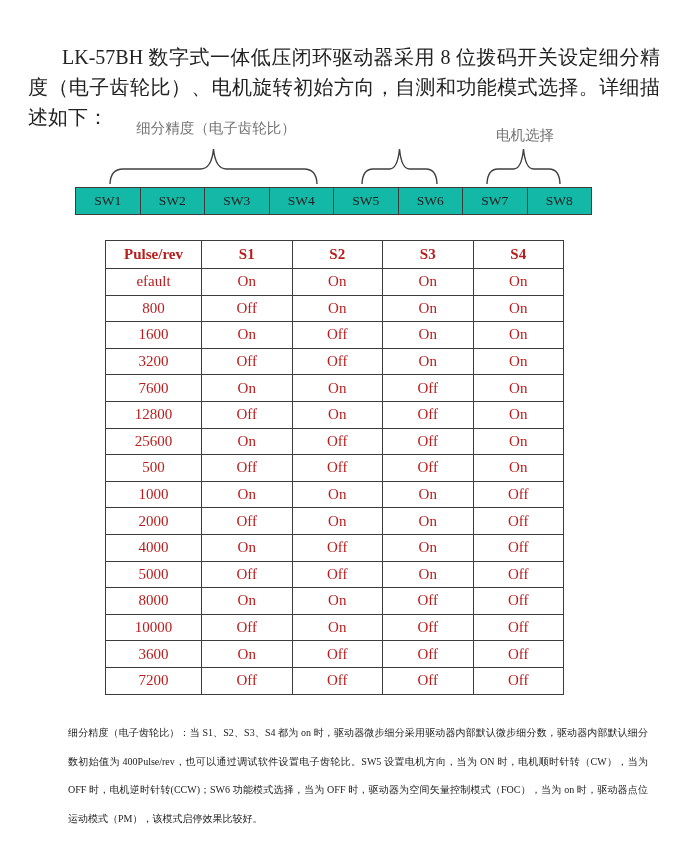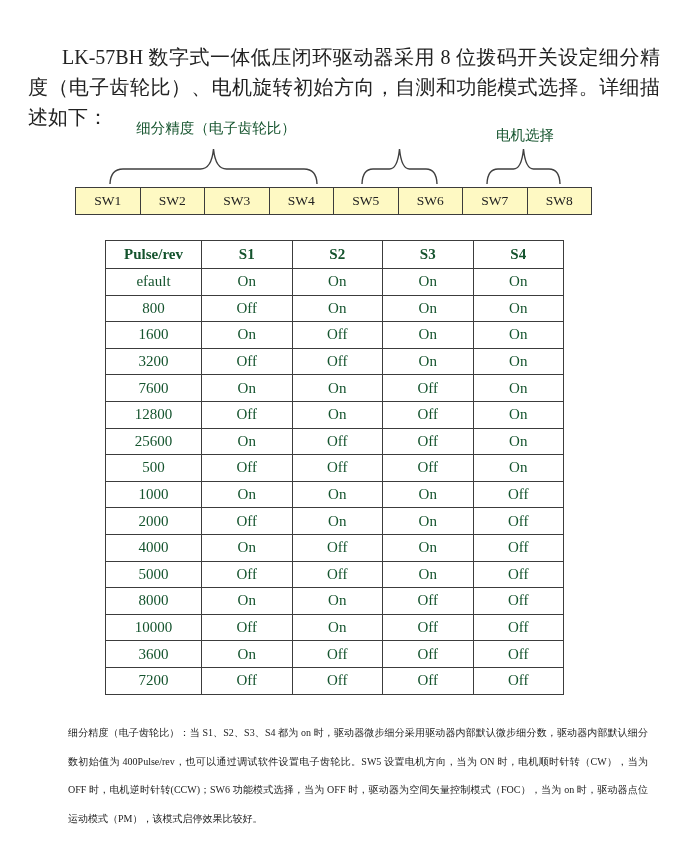--- a/index.html
+++ b/index.html
@@ -17,45 +17,45 @@
     font-size:18px;font-weight:bold;letter-spacing:1px;color:#111;
   }
   .intro{
     position:absolute;left:28px;top:42px;width:632px;margin:0;
     font-size:20px;line-height:30px;text-align:justify;
     text-indent:34px;color:#222;
   }
   .diagram{position:absolute;left:0;top:0;width:699px;height:230px;}
   .dlabel{
     position:absolute;transform:translateX(-50%);
-    font-size:14.5px;white-space:nowrap;color:#14532d;
+    font-size:14.5px;white-space:nowrap;color:#737373;
   }
   .lbl-1{left:216px;top:119px;}
   .lbl-2{left:400px;top:126px;}
   .lbl-3{left:525px;top:126px;}
   .brace{position:absolute;overflow:visible;}
   .brace path{fill:none;stroke:#3f3f3f;stroke-width:1.4;}
   .b1{left:110px;top:147px;}
   .b2{left:362px;top:147px;}
   .b3{left:487px;top:147px;}
   .swrow{
     position:absolute;left:75px;top:187px;width:515px;height:26px;
-    display:flex;border:1.5px solid #3c3c3c;background:#fef9c3;
+    display:flex;border:1.5px solid #3c3c3c;background:#14b8a6;
   }
   .swcell{
     flex:1;display:flex;align-items:center;justify-content:center;
     border-left:1px solid #3c3c3c;
     font-size:13.5px;color:#222;
     font-family:"Liberation Serif","DejaVu Serif",serif;
   }
   .swcell:first-child{border-left:none;}
   .pulse-table{
     position:absolute;left:105px;top:240px;width:459px;
     border-collapse:collapse;table-layout:fixed;
-    font-size:15px;color:#14532d;
+    font-size:15px;color:#b91c1c;
   }
   .pulse-table th,.pulse-table td{
     border:1px solid #3c3c3c;text-align:center;vertical-align:middle;
     padding:0;
   }
   .pulse-table th{height:27px;font-weight:bold;font-size:15px;}
   .pulse-table td{height:25.6px;}
   .pulse-table col.c0{width:96px;}
   .desc{
     position:absolute;left:60px;top:711px;width:580px;margin:8px;

